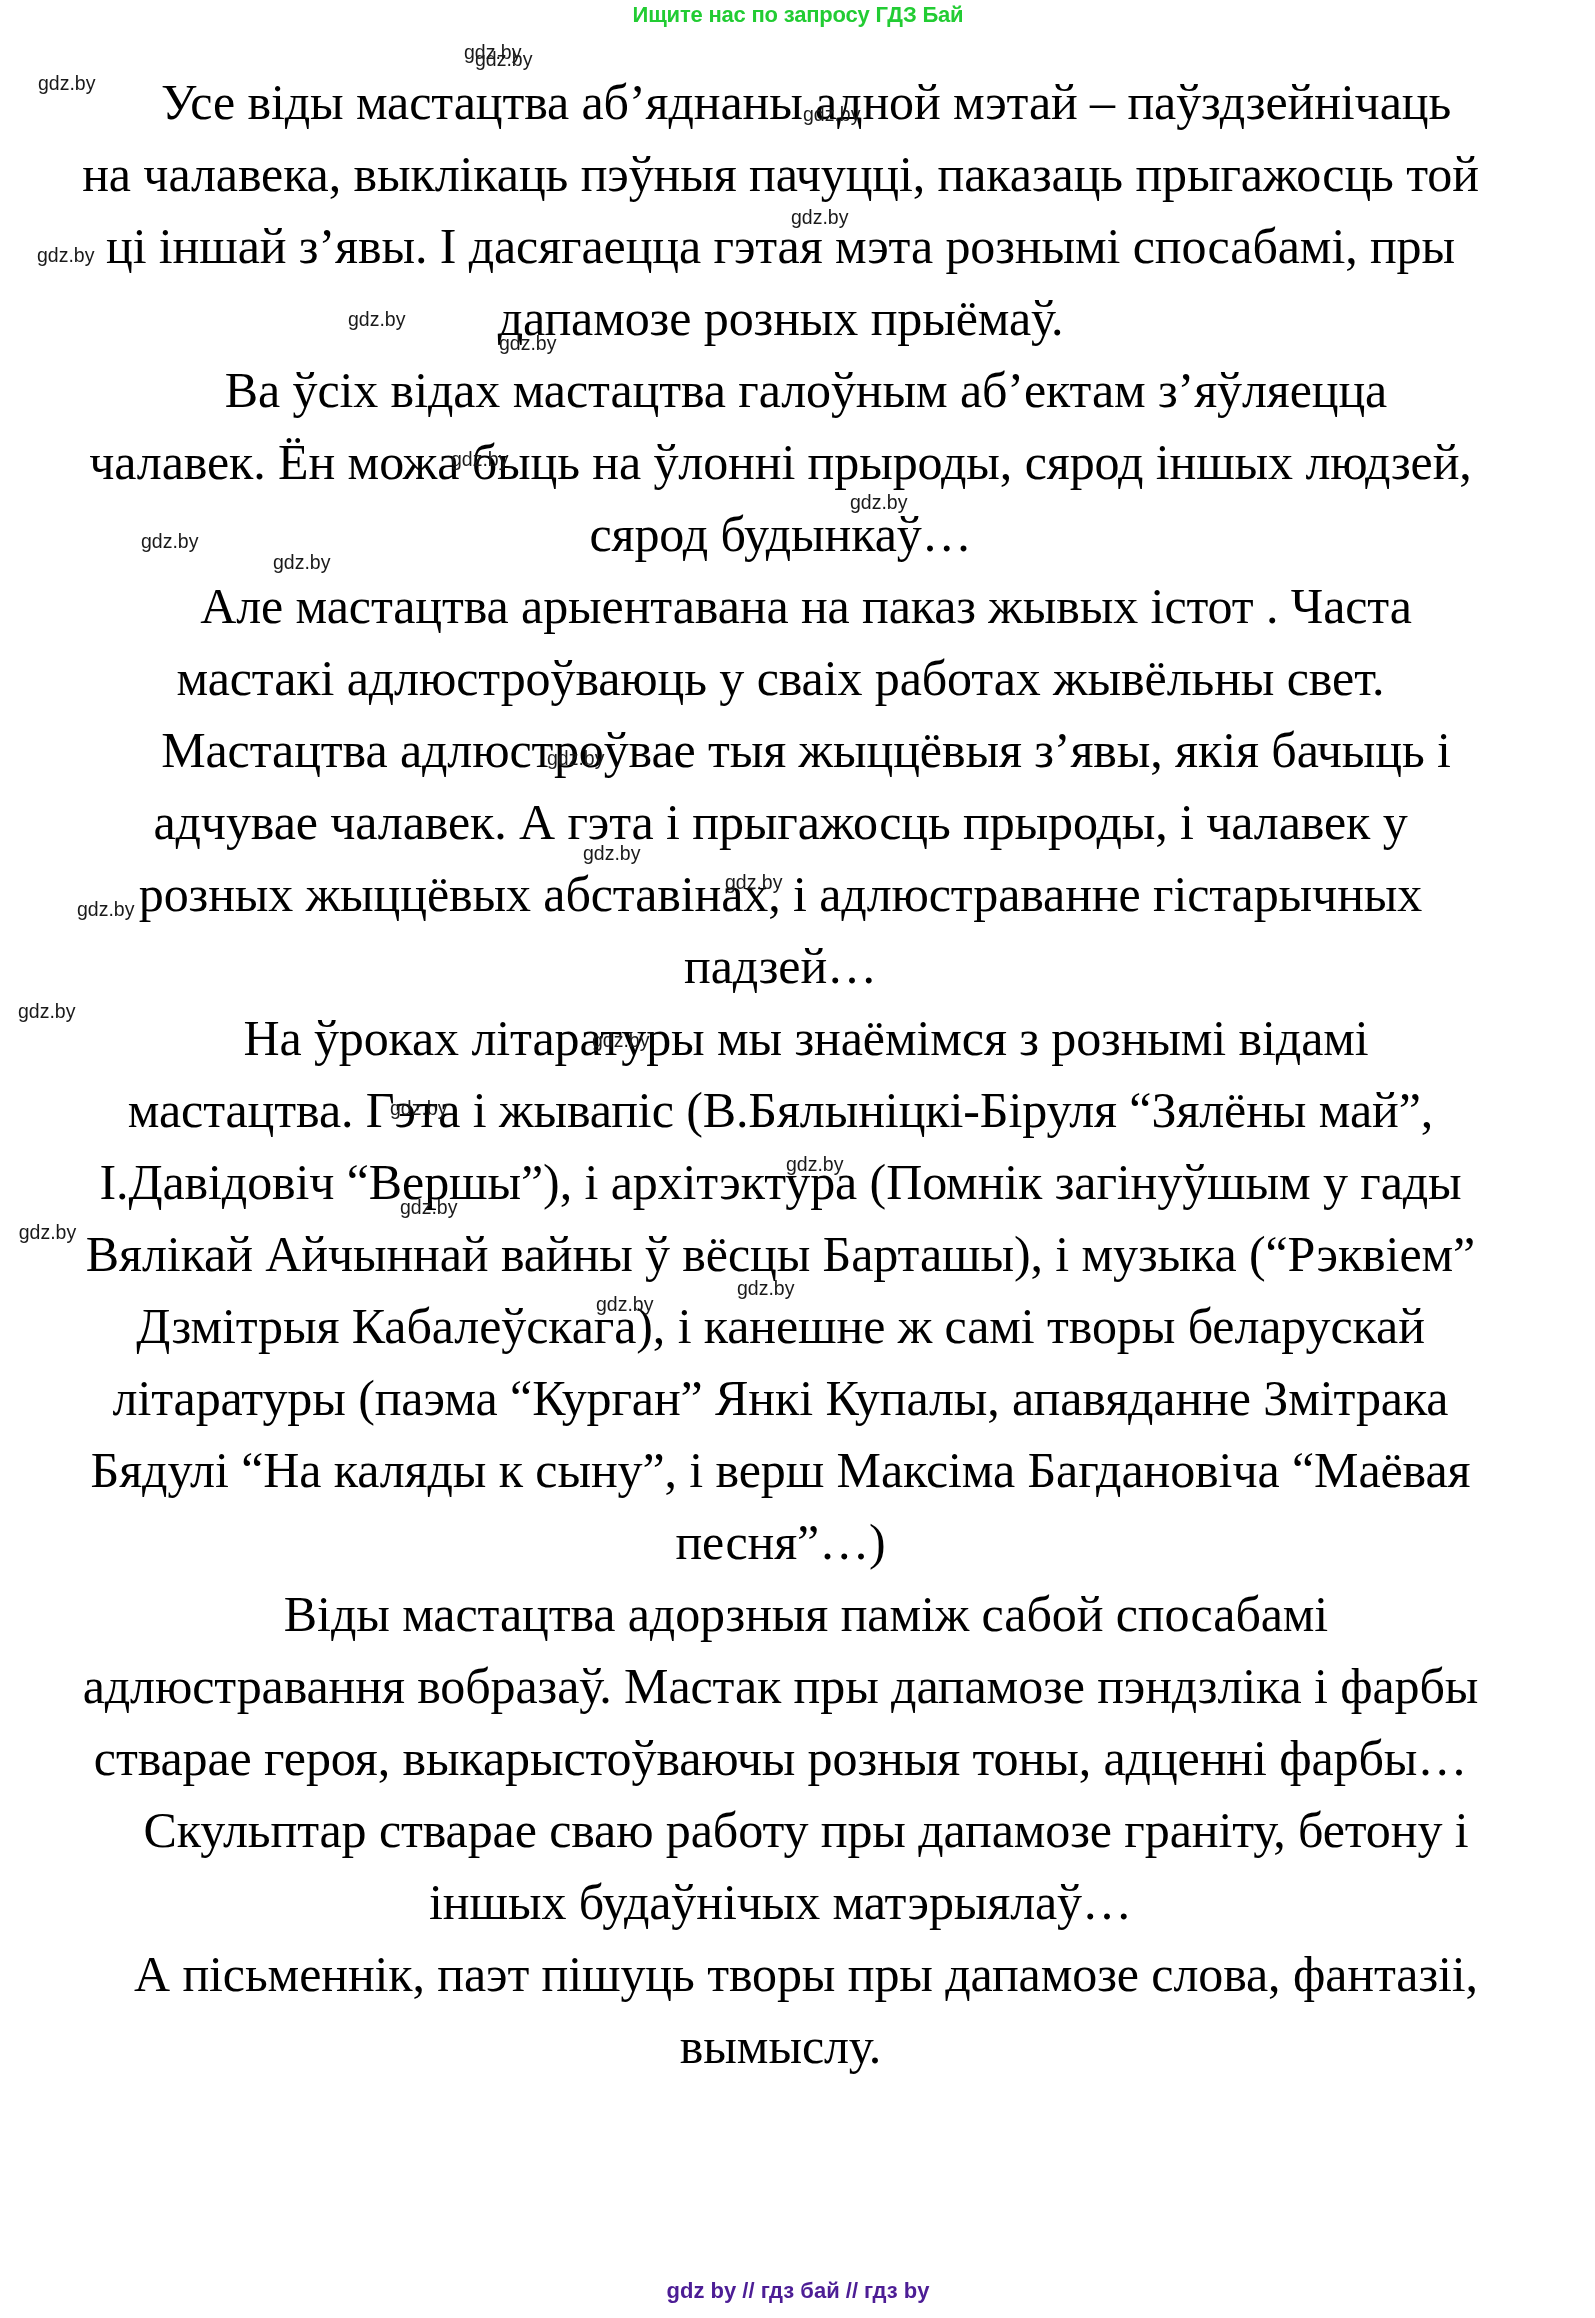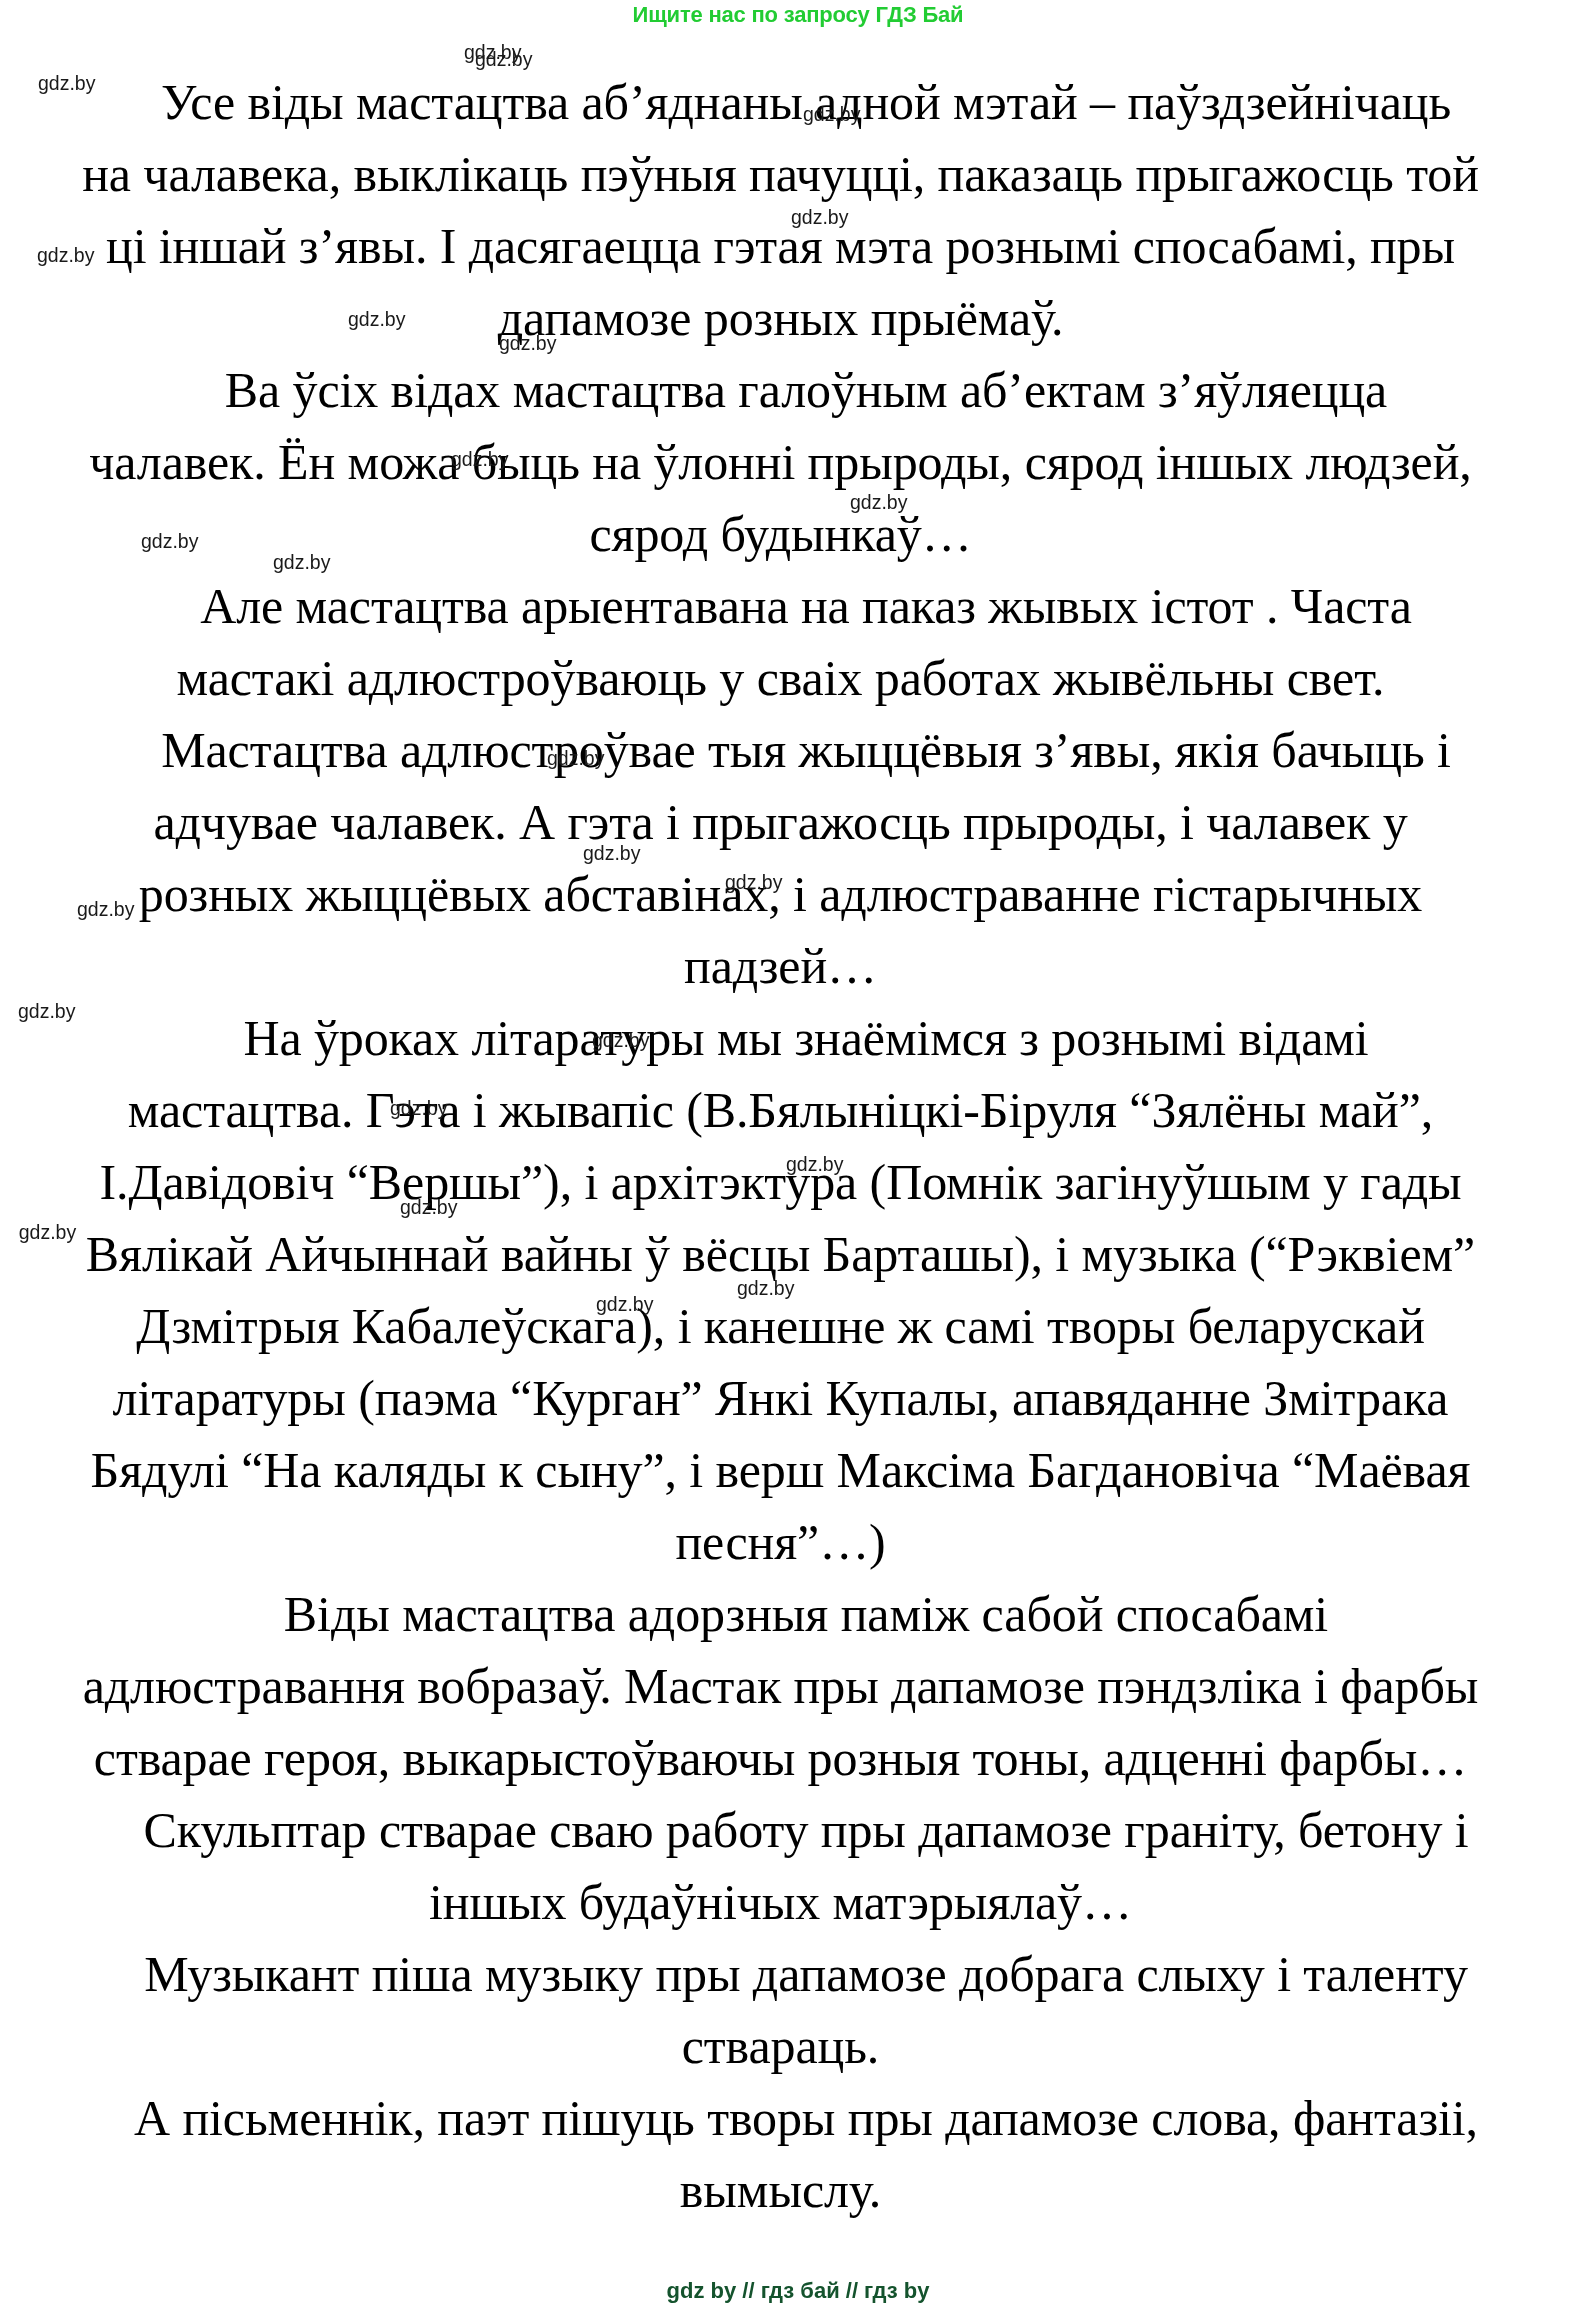--- a/index.html
+++ b/index.html
@@ -73,40 +73,39 @@
   
   .footer-links {
     position: absolute;
     top: 2278px;
     left: 0;
     width: 1596px;
     text-align: center;
     font-family: "Liberation Sans", sans-serif;
     font-size: 22px;
     font-weight: 700;
-    color: #14532d;
+    color: #4c1d95;
     white-space: nowrap;
   }
 </style>
 </head>
 <body>
 
 <div class="promo-banner">Ищите нас по запросу ГДЗ Бай</div>
 
 <div class="page">
 
 
   <p class="para">Усе віды мастацтва аб’яднаны адной мэтай – паўздзейнічаць на чалавека, выклікаць пэўныя пачуцці, паказаць прыгажосць той ці іншай з’явы. І дасягаецца гэтая мэта рознымі спосабамі, пры дапамозе розных прыёмаў.</p>
   <p class="para">Ва ўсіх відах мастацтва галоўным аб’ектам  з’яўляецца чалавек. Ён можа быць на ўлонні прыроды, сярод іншых людзей, сярод будынкаў…</p>
   <p class="para">Але мастацтва арыентавана на паказ жывых істот . Часта мастакі адлюстроўваюць у сваіх работах жывёльны свет.</p>
   <p class="para">Мастацтва адлюстроўвае тыя жыццёвыя з’явы, якія бачыць і адчувае чалавек. А гэта і прыгажосць прыроды, і чалавек у розных жыццёвых абставінах, і адлюстраванне гістарычных падзей…</p>
   <p class="para">На ўроках літаратуры мы знаёмімся з рознымі відамі мастацтва. Гэта і жывапіс (В.Бялыніцкі-Біруля “Зялёны май”, І.Давідовіч “Вершы”), і архітэктура (Помнік загінуўшым у  гады Вялікай Айчыннай вайны ў вёсцы Барташы), і музыка (“Рэквіем” Дзмітрыя Кабалеўскага), і канешне ж самі творы беларускай літаратуры (паэма “Курган” Янкі Купалы, апавяданне Змітрака Бядулі “На каляды к сыну”, і верш Максіма Багдановіча “Маёвая песня”…)</p>
   <p class="para">Віды мастацтва адорзныя паміж сабой спосабамі адлюстравання вобразаў. Мастак пры дапамозе пэндзліка і фарбы стварае героя, выкарыстоўваючы розныя тоны, адценні фарбы…</p>
   <p class="para">Скульптар стварае сваю работу пры дапамозе граніту, бетону і іншых будаўнічых матэрыялаў…</p>
-  <p class="para">Музыкант піша музыку пры дапамозе добрага слыху і таленту ствараць.</p>
   <p class="para">А пісьменнік, паэт пішуць творы пры дапамозе слова, фантазіі, вымыслу.</p>
 
 </div>
 
 <div id="watermark-layer">
     <div class="wm" style="left: 464px; top: 41px;">gdz.by</div>
     <div class="wm" style="left: 475px; top: 48px;">gdz.by</div>
     <div class="wm" style="left: 38px; top: 72px;">gdz.by</div>
     <div class="wm" style="left: 803px; top: 103px;">gdz.by</div>
     <div class="wm" style="left: 791px; top: 206px;">gdz.by</div>

